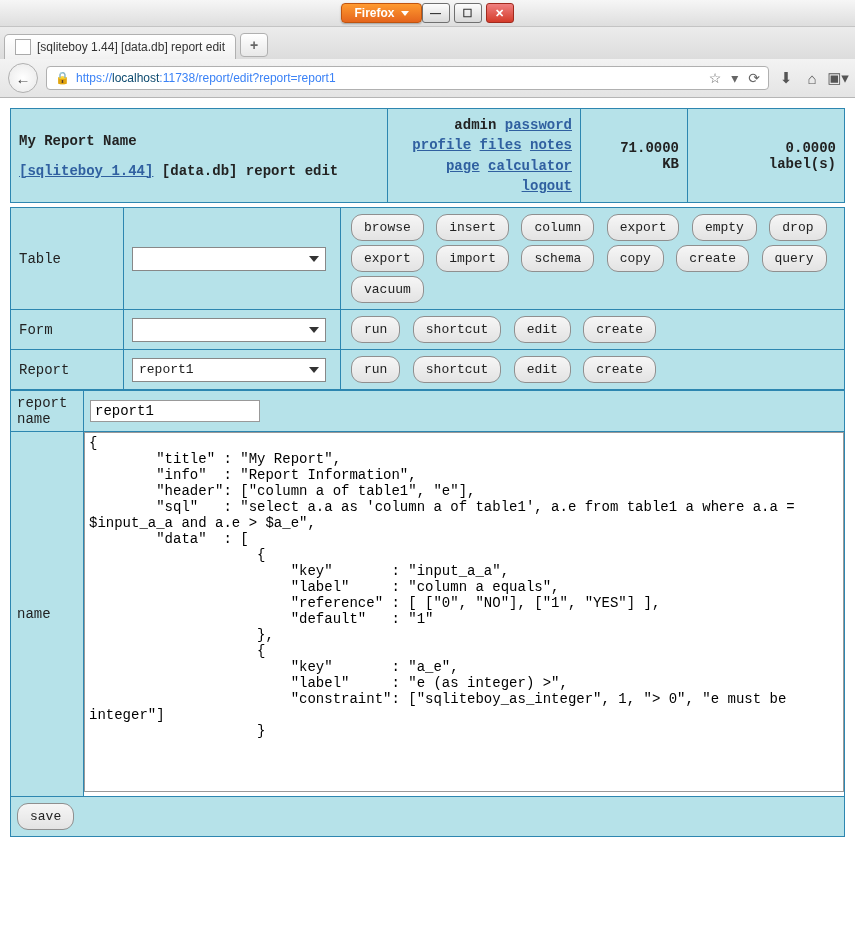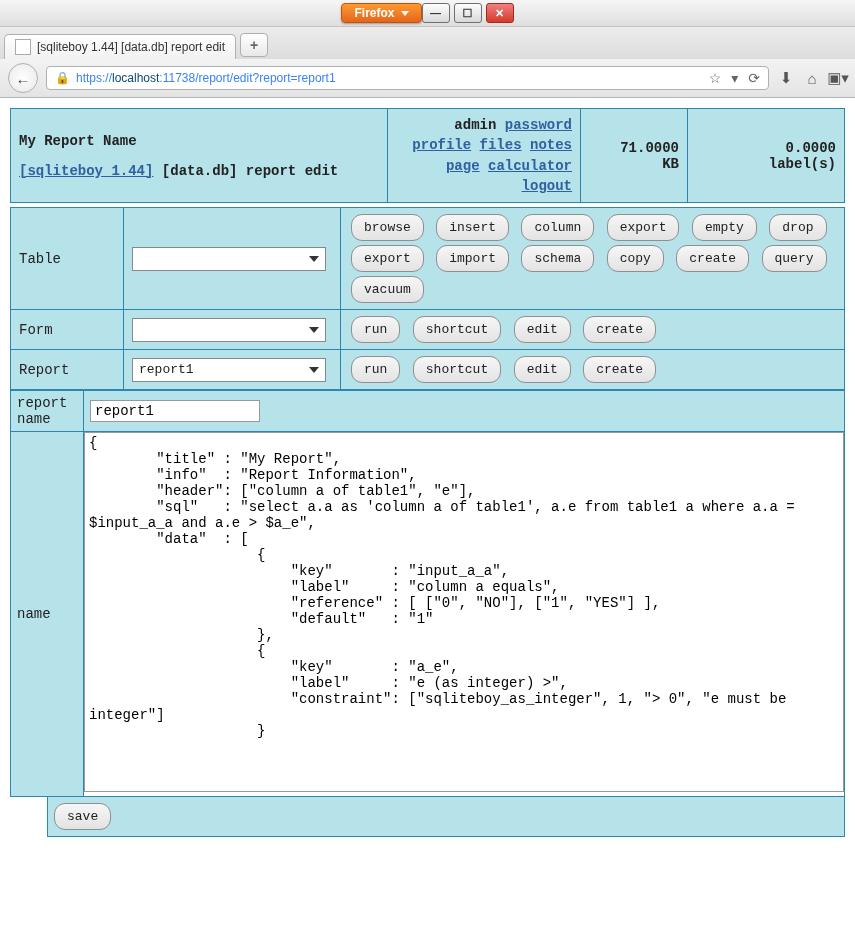--- a/index.html
+++ b/index.html
@@ -45,21 +45,21 @@
   table.act td.label{width:96px;}
   table.act td.selcell{width:200px;}
   .hint{margin:22px 2px 12px;font-style:italic;font-family:"Courier New",monospace;line-height:1.5;}
   .hint a{color:#3060a0;}
   
   table.form{border-collapse:collapse;width:100%;}
   table.form td{border:1px solid #2d86b0;padding:4px 6px;}
   table.form td.side{background:#b6e2e9;width:60px;font-family:"Courier New",monospace;}
   input.txt{font:14px "Courier New",monospace;border:1px solid #999;padding:2px 4px;width:160px;}
   textarea.code{width:100%;height:360px;border:1px solid #999;font:14px "Courier New",monospace;resize:none;box-sizing:border-box;padding:2px 4px;overflow-y:scroll;}
-  .savebar{border:1px solid #2d86b0;border-top:none;background:#b6e2e9;padding:4px;margin-left:37px;}
+  .savebar{border:1px solid #2d86b0;border-top:none;background:#b6e2e9;padding:4px;}
 </style>
 </head>
 <body>
 
 <div class="chrome">
   <div class="top">
     <div class="ff-btn">
       <span>Firefox</span>
       <span class="tri"></span>
     </div>

